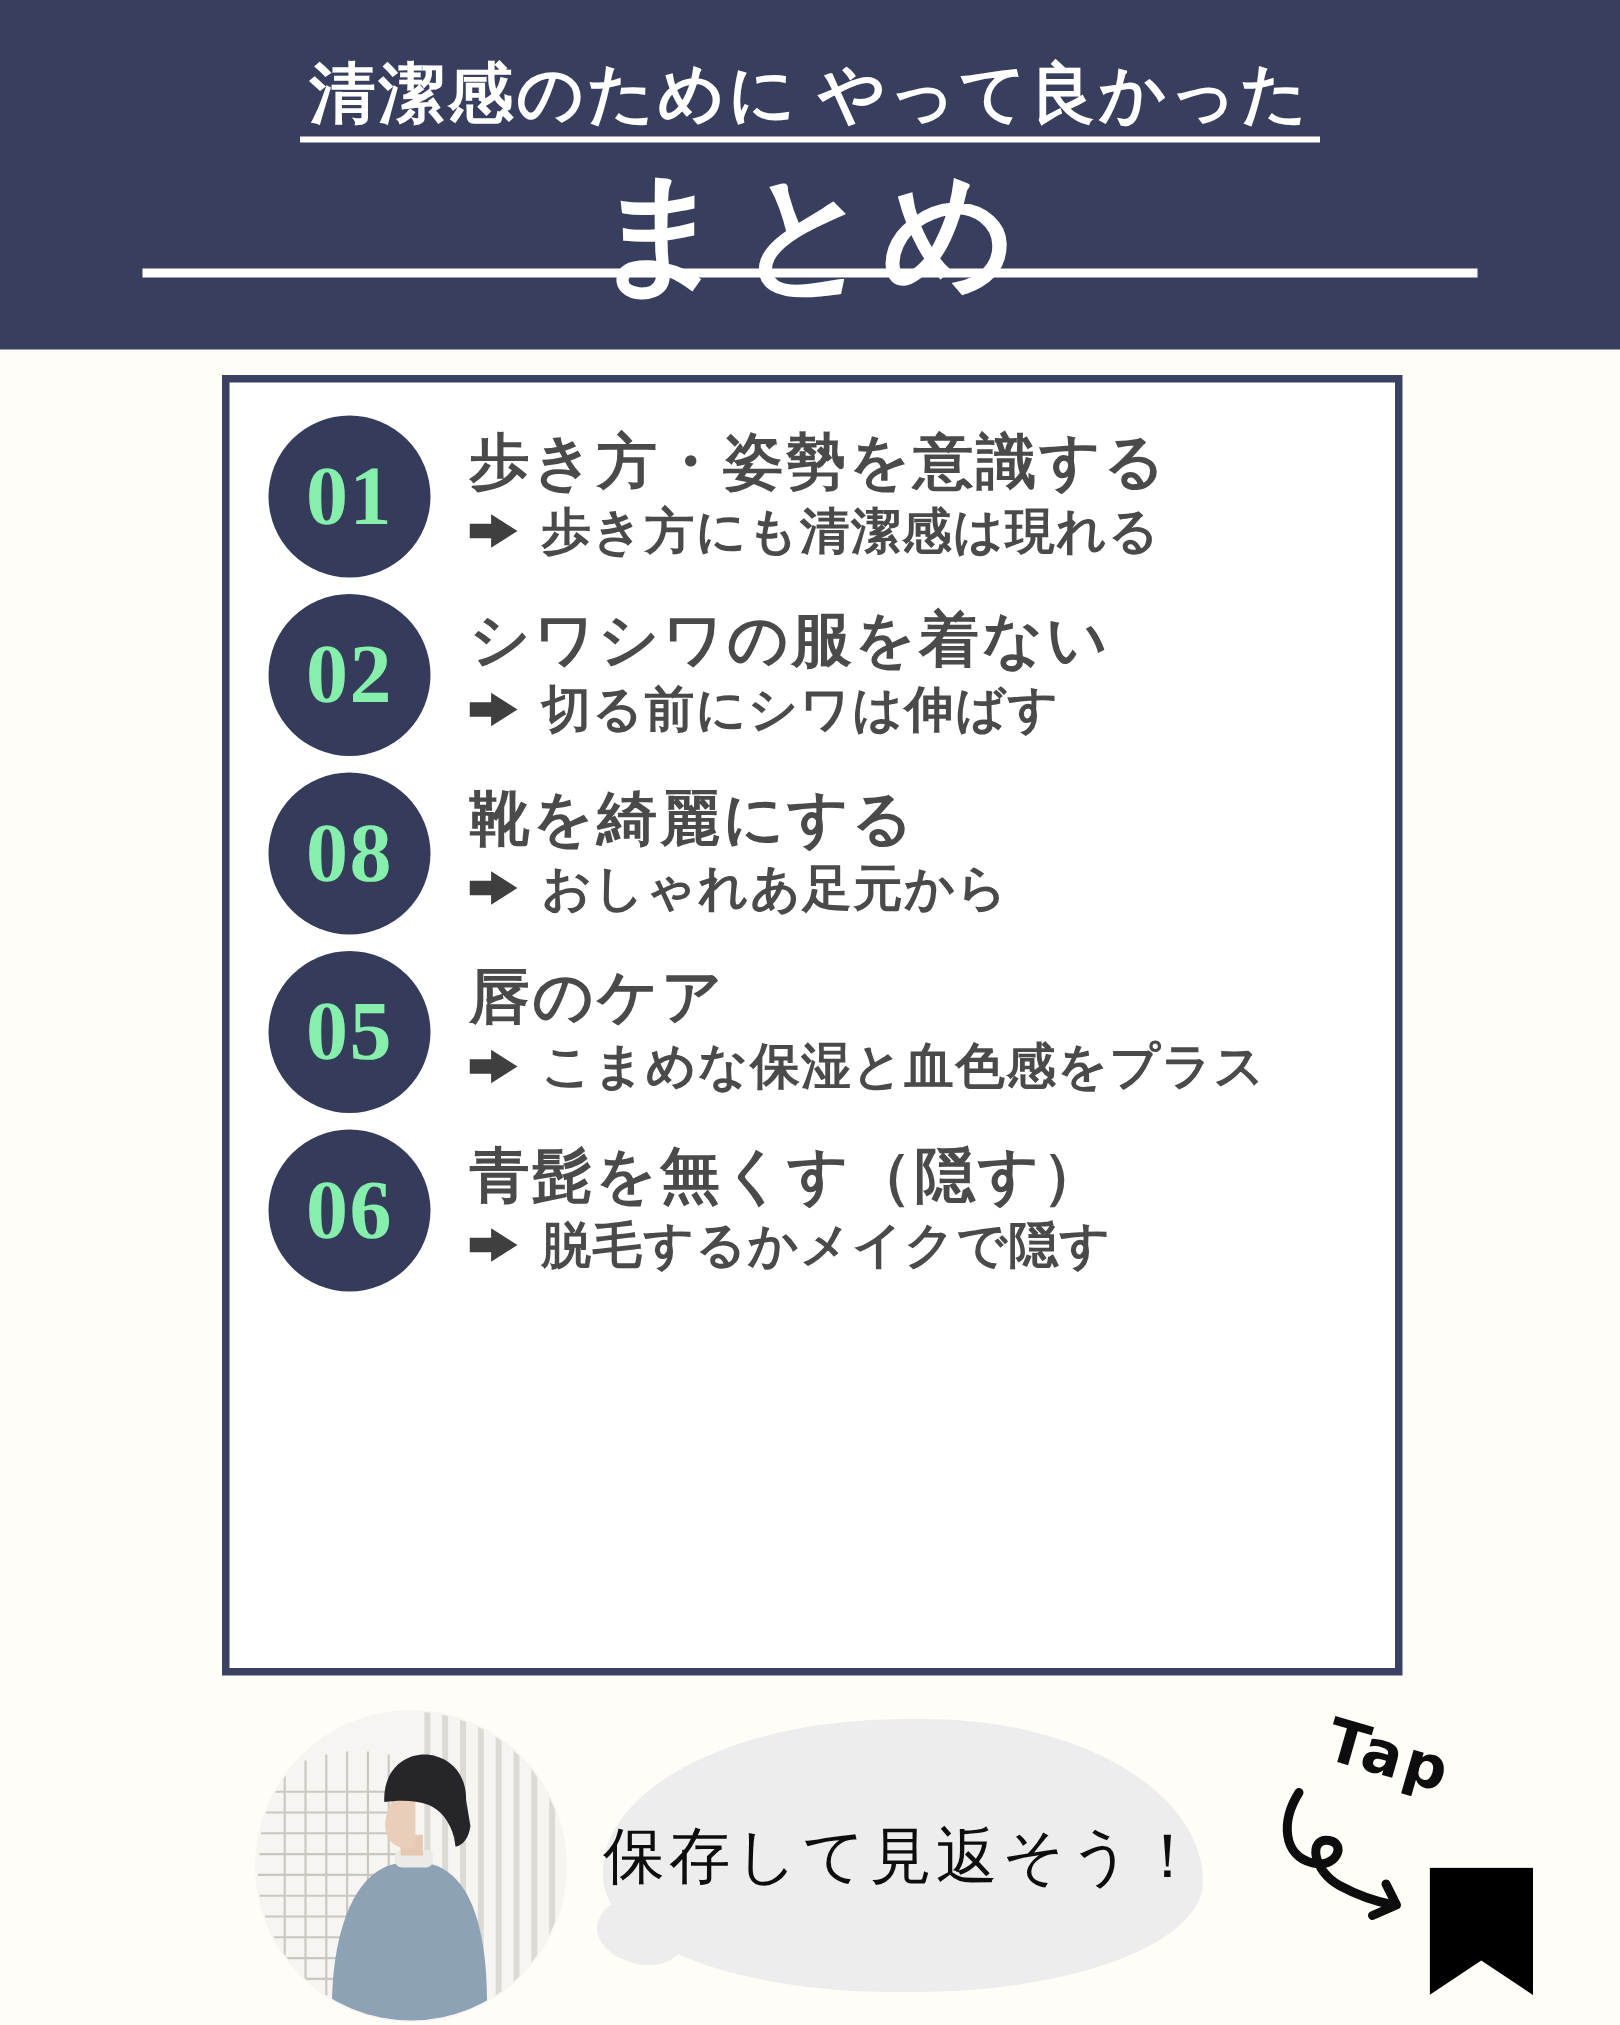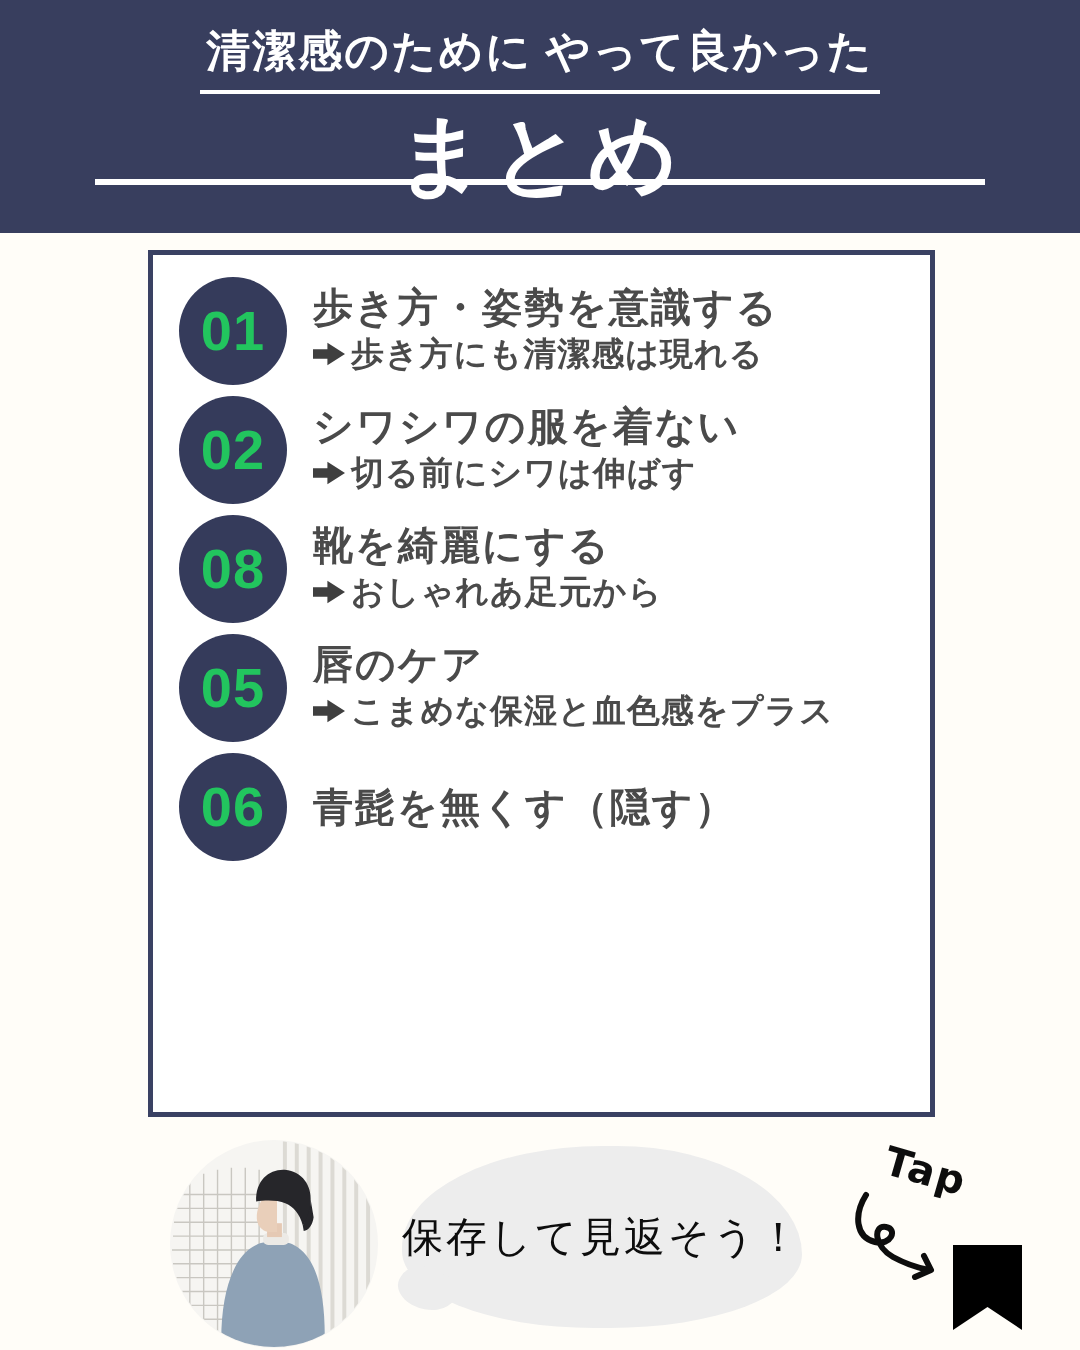--- a/index.html
+++ b/index.html
@@ -9,24 +9,24 @@
     font-family:"Liberation Sans","DejaVu Sans",sans-serif;
   }
   .canvas{position:absolute;left:0;top:0;width:1080px;height:1350px;}
 
   
   .header{
     position:absolute;left:0;top:0;width:1080px;height:233px;
     background:#383e5e;color:#ffffff;text-align:center;
   }
   .eyebrow{
-    display:inline-block;margin-top:28px;
+    display:inline-block;margin-top:39px;
     font-family:"Liberation Serif","DejaVu Serif",serif;
     font-weight:bold;font-size:44px;letter-spacing:2px;line-height:1.1;
-    border-bottom:4px solid #ffffff;padding:0 6px 14px 6px;
+    border-bottom:4px solid #ffffff;padding:0 6px 4px 6px;
   }
   .big-title{
     margin-top:18px;
     font-family:"Liberation Serif","DejaVu Serif",serif;
     font-weight:bold;font-size:88px;letter-spacing:6px;line-height:1.0;
   }
   .header-rule{
     position:absolute;left:95px;top:179px;width:890px;height:6px;background:#ffffff;
   }
 
@@ -34,33 +34,33 @@
   .list-box{
     position:absolute;left:148px;top:250px;width:787px;height:867px;
     border:5px solid #3a4163;background:#ffffff;box-sizing:border-box;
     padding-top:14px;
   }
   .row{
     display:flex;align-items:center;height:119px;
   }
   .num-circle{
     flex:0 0 auto;width:108px;height:108px;margin-left:26px;margin-top:4px;
-    border-radius:50%;background:#353b5b;color:#22c55e;
+    border-radius:50%;background:#353b5b;color:#86efac;
     display:flex;align-items:center;justify-content:center;
-    font-family:Liberation Sans, sans-serif;
+    font-family:Liberation Serif, serif;
     font-weight:bold;font-size:56px;letter-spacing:1px;
   }
   .row-text{margin-left:26px;padding-top:6px;}
   .row-title{
     font-family:"Liberation Serif","DejaVu Serif",serif;
     font-weight:bold;font-size:40px;color:#4a4a4a;
     letter-spacing:2px;line-height:1.08;white-space:nowrap;
   }
   .row-note{
-    display:flex;align-items:center;gap:4px;margin-top:2px;
+    display:flex;align-items:center;gap:14px;margin-top:2px;
     font-family:"Liberation Serif","DejaVu Serif",serif;
     font-weight:bold;font-size:33px;color:#4a4a4a;
     letter-spacing:1px;white-space:nowrap;
   }
   .arrow-ico{flex:0 0 auto;display:inline-block;margin-right:2px;}
   .arrow-ico path{fill:#3f3f3f;}
 
   
   .avatar{
     position:absolute;left:170px;top:1140px;width:208px;height:208px;
@@ -156,20 +156,26 @@
             </svg>
           <span>こまめな保湿と血色感をプラス</span>
         </div>
       </div>
     </div>
 
     <div class="row">
       <div class="num-circle">06</div>
       <div class="row-text">
         <div class="row-title">青髭を無くす（隠す）</div>
+        <div class="row-note">
+          <svg class="arrow-ico" width="32" height="26" viewBox="0 0 20 16">
+              <path d="M0 5h9V1l11 7-11 7v-4H0z"></path>
+            </svg>
+          <span>脱毛するかメイクで隠す</span>
+        </div>
       </div>
     </div>
 
 
   </div>
 
   <div class="avatar">
     <svg width="208" height="208" viewBox="0 0 210 210">
       <defs>
           <clipPath id="avclip">

